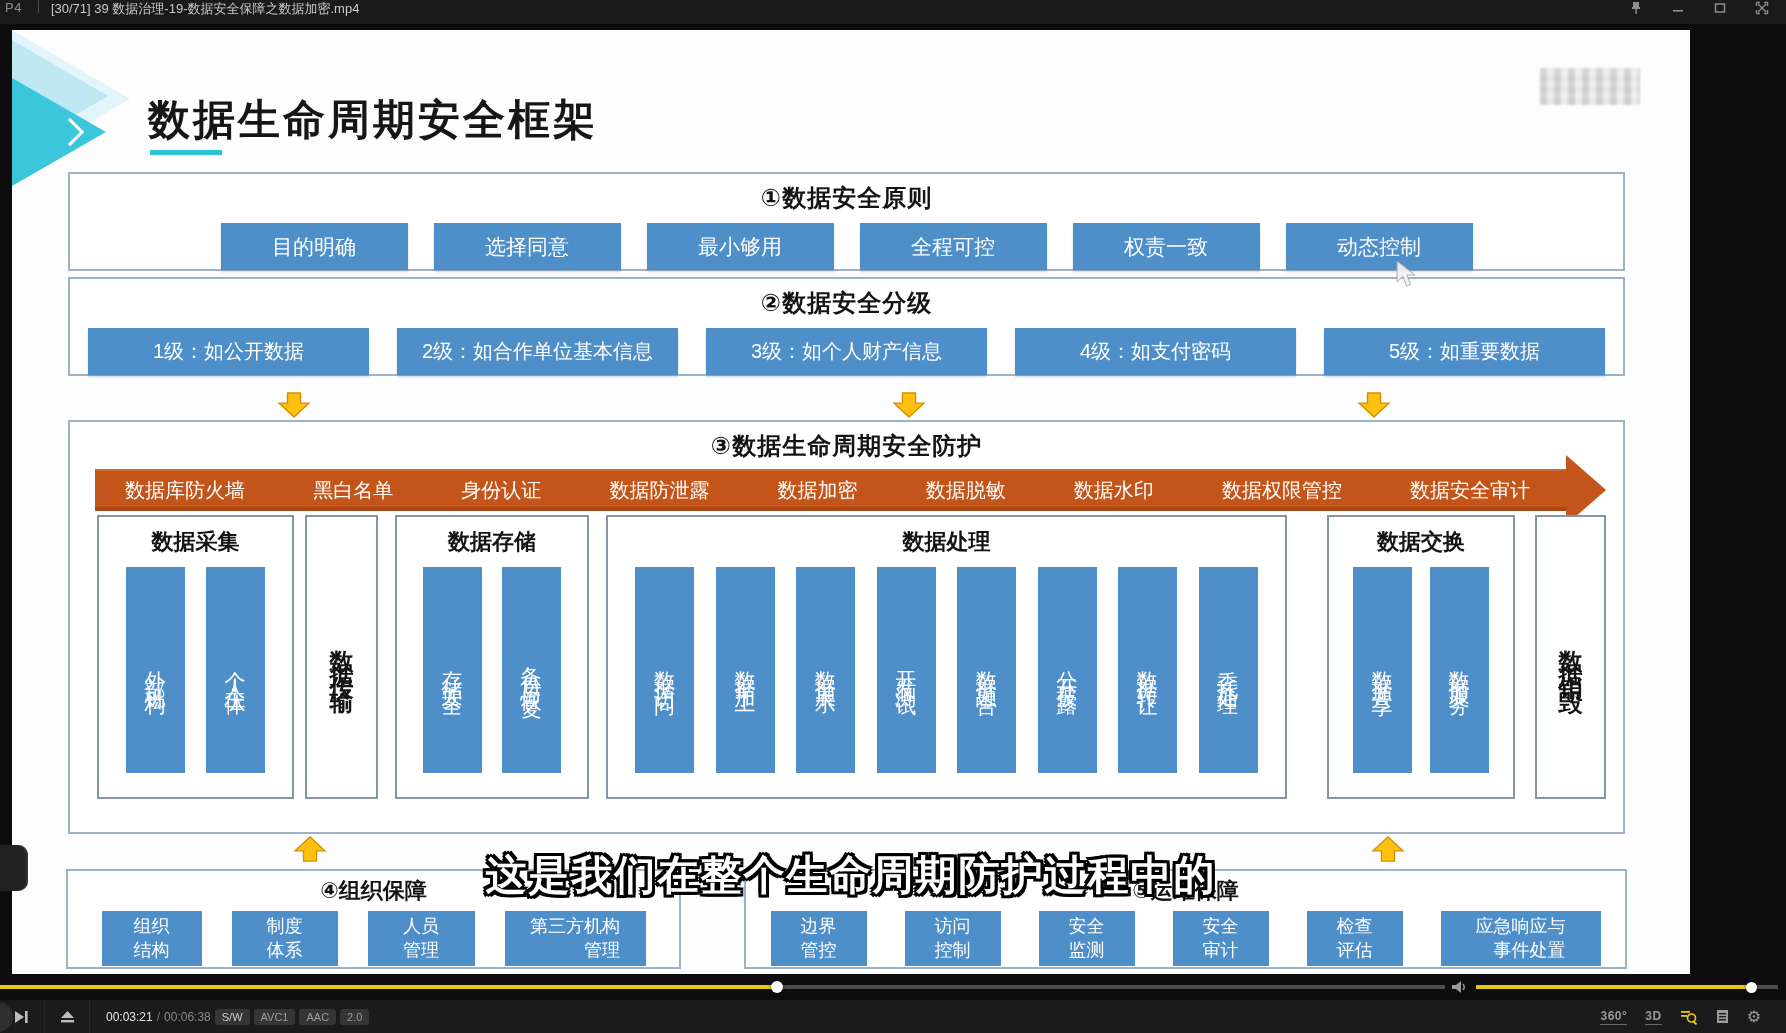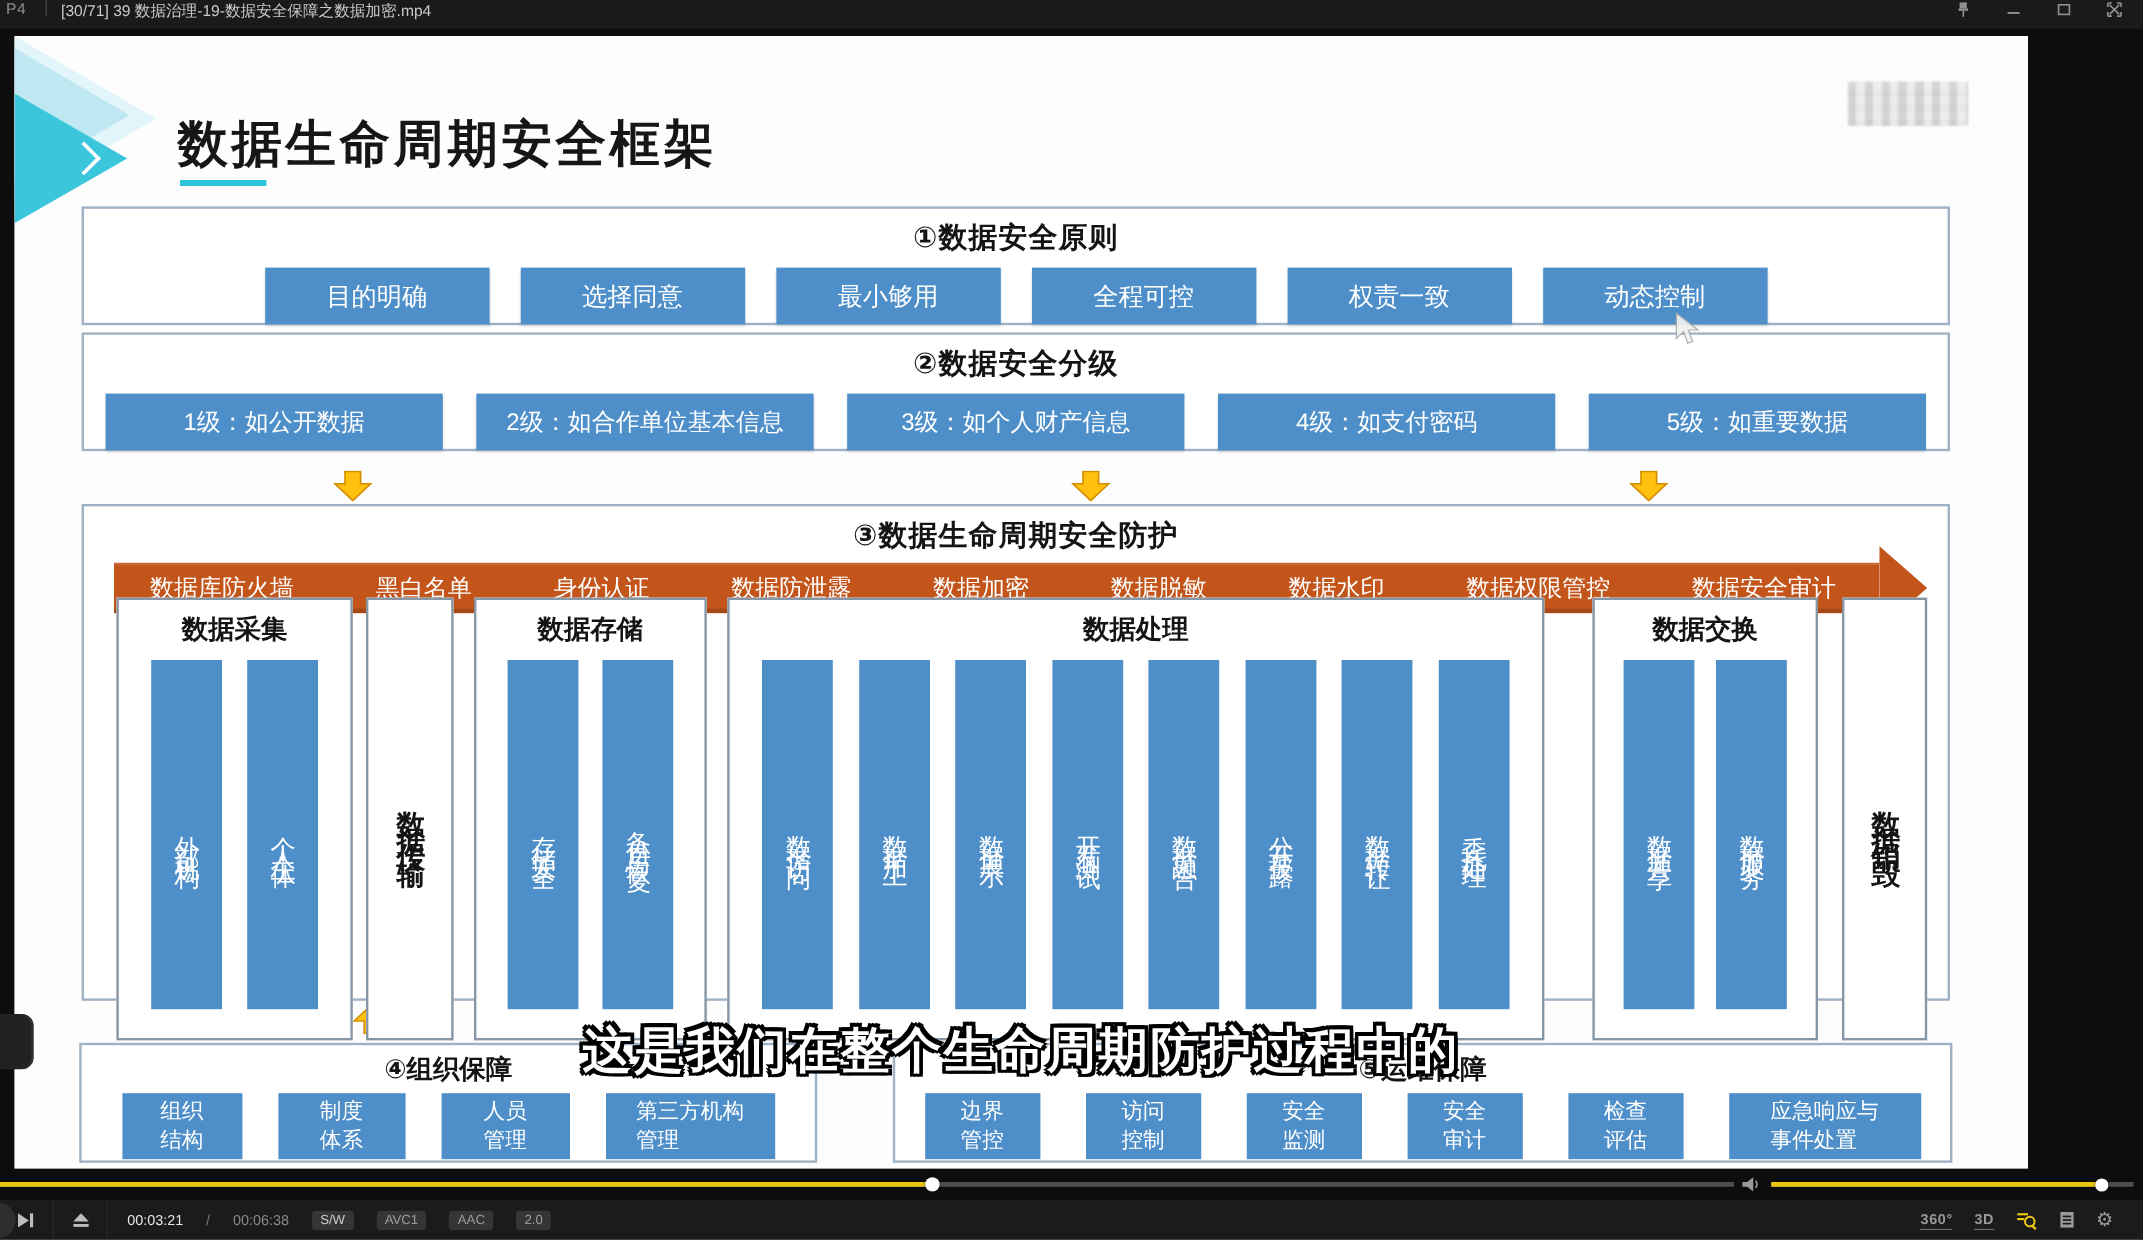--- a/index.html
+++ b/index.html
@@ -44,40 +44,40 @@
   .flow-arrow { position:absolute; width:34px; height:26px; }
   .da1 { left:265px; top:362px; } .da2 { left:880px; top:362px; } .da3 { left:1345px; top:362px; }
   .ua1 { left:281px; top:806px; } .ua2 { left:1359px; top:806px; }
 
   .banner { position:absolute; left:83px; top:439px; width:1471px; height:42px; background:#c3551a;
     box-shadow:inset 0 -4px 0 rgba(0,0,0,.14), inset 0 2px 0 rgba(255,255,255,.12);
     display:flex; align-items:center; justify-content:space-between; padding:0 36px 0 30px; z-index:2; }
   .banner-item { color:#fff; font-size:20px; white-space:nowrap; }
   .banner-head { position:absolute; left:1554px; top:425px; width:40px; height:70px; background:#c3551a; clip-path:polygon(0 0,100% 50%,0 100%); z-index:2; }
 
-  .stage { position:absolute; top:468px; height:369px; background:#fff; border:2px solid #8796a4; display:flex; flex-direction:column; z-index:2; }
+  .stage { position:absolute; top:485px; height:284px; background:#fff; border:2px solid #8796a4; display:flex; flex-direction:column; z-index:2; }
   .st-collect { left:85px;  width:197px; }
   .st-transmit{ left:293px; width:73px;  }
   .st-storage { left:383px; width:194px; }
   .st-process { left:594px; width:681px; }
   .st-exchange{ left:1315px;width:188px; }
   .st-destroy { left:1523px;width:71px;  }
   .stage-title { text-align:center; font-size:22px; font-weight:bold; color:#141414; margin-top:10px; }
   .pillars { flex:1; display:flex; justify-content:space-evenly; align-items:stretch; padding:10px 6px 24px; }
   .pillar { width:59px; background:#4e8fc9; display:flex; align-items:center; justify-content:center; }
   .vtext { writing-mode:vertical-rl; text-orientation:upright; color:#fff; font-size:21px; letter-spacing:8px; line-height:1; }
   .stage-vert { justify-content:center; align-items:center; }
   .vtext-dark { writing-mode:vertical-rl; text-orientation:upright; color:#141414; font-size:24px; font-weight:600; letter-spacing:13px; line-height:1; }
 
   .sec4 { position:absolute; left:54px; top:839px; width:615px; height:100px; background:#fff; border:2px solid #9fb1c4; }
   .sec5 { position:absolute; left:732px; top:839px; width:883px; height:100px; background:#fff; border:2px solid #9fb1c4; }
   .sec-title-sm { text-align:center; font-size:22px; font-weight:bold; color:#141414; margin-top:5px; }
   .gbtn-row { display:flex; justify-content:center; align-items:center; gap:30px; margin-top:5px; }
   .sec5 .gbtn-row { gap:38px; }
-  .gbtn { background:#4e8fc9; color:#fff; font-size:18px; line-height:1.3; text-align:left; display:flex; align-items:center; justify-content:center; white-space:pre-line; height:55px; }
+  .gbtn { background:#4e8fc9; color:#fff; font-size:18px; line-height:1.3; text-align:right; display:flex; align-items:center; justify-content:center; white-space:pre-line; height:55px; }
   .gw1 { width:100px; } .gw2 { width:106px; } .gw3 { width:107px; } .gw4 { width:141px; }
   .gw5 { width:96px; }  .gw6 { width:160px; }
 
   .subtitle { position:absolute; left:0; top:818px; width:100%; text-align:center; z-index:10;
     font-size:41px; font-weight:bold; color:#fff; letter-spacing:2px;
     text-shadow:-3px -3px 0 #000,3px -3px 0 #000,-3px 3px 0 #000,3px 3px 0 #000,0 -3px 0 #000,0 3px 0 #000,-3px 0 0 #000,3px 0 0 #000; }
 
   .cursor-svg { position:absolute; left:1383px; top:230px; z-index:12; opacity:.92; }
 
   .panel-handle { position:absolute; left:0; top:845px; width:28px; height:46px; background:#222; border-radius:0 10px 10px 0; z-index:25; box-shadow:inset -2px 0 0 #333; cursor:pointer; }
@@ -87,21 +87,21 @@
   .seek-track { position:absolute; left:0; top:11px; width:1445px; height:4px; background:#4d4d4d; cursor:pointer; }
   .seek-played { position:relative; height:100%; background:#e9c60f; }
   .seek-thumb { position:absolute; right:-6px; top:-4px; width:12px; height:12px; border-radius:50%; background:#fff; box-shadow:0 0 3px rgba(0,0,0,.6); cursor:pointer; }
   .vol-icon { position:absolute; left:1450px; top:5px; }
   .vol-track { position:absolute; left:1476px; top:11px; width:302px; height:4px; background:#4d4d4d; cursor:pointer; }
 
   .controls { position:absolute; left:0; top:1000px; width:100%; height:33px; background:#1b1b1b; display:flex; align-items:center; z-index:30; }
   .jog { position:absolute; left:-17px; top:2px; width:30px; height:30px; border-radius:50%; background:#2e2e2e; cursor:pointer; }
   .ctrl-cell { width:45px; height:100%; display:flex; align-items:center; justify-content:center; border-right:1px solid #282828; cursor:pointer; }
   .ctrl-cell:first-of-type { margin-left:14px; border-left:1px solid #282828; }
-  .time-area { margin-left:16px; display:flex; align-items:center; gap:19px; font-size:12px; }
+  .time-area { margin-left:16px; display:flex; align-items:center; gap:4px; font-size:12px; }
   .t-cur { color:#e6e6e6; } .t-sep { color:#7a7a7a; } .t-tot { color:#8a8a8a; }
   .badge { background:#353535; color:#9c9c9c; font-size:11px; padding:2px 7px; border-radius:3px; }
   .badge-hl { color:#cccccc; }
   .right-icons { margin-left:auto; display:flex; align-items:center; gap:18px; margin-right:0; color:#9a9a9a; font-size:12px; }
   .ri { cursor:pointer; display:flex; align-items:center; justify-content:center; }
   .ri-text { font-weight:bold; letter-spacing:.5px; border-bottom:1px solid #6a6a6a; padding-bottom:1px; }
   .gear { font-size:16px; line-height:1; font-family:"DejaVu Sans",sans-serif; }
   .menu-cut { width:14px; height:12px; display:flex; flex-direction:column; justify-content:space-between; margin-right:-7px; }
   .menu-cut i { display:block; height:2px; background:#9a9a9a; }
 </style>

